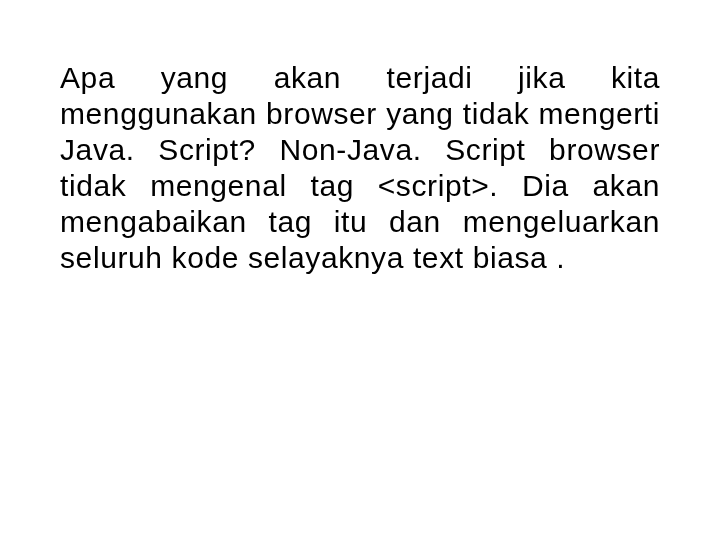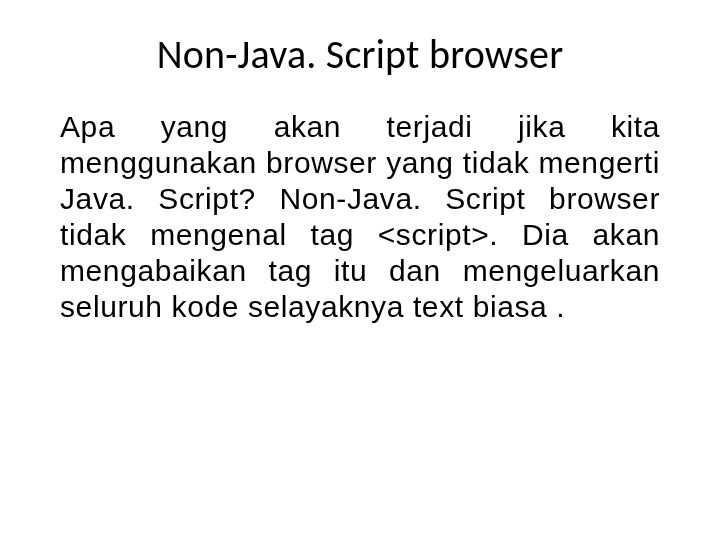--- a/index.html
+++ b/index.html
@@ -29,15 +29,14 @@
     font-size: 30px;
     line-height: 1.2;
     text-align: justify;
     letter-spacing: 0.6px;
   }
 </style>
 </head>
 <body>
 
 <div class="slide">
-  <h1 class="title">Non-Java. Script browser</h1>
   <p class="body">Apa yang akan terjadi jika kita menggunakan browser yang tidak mengerti Java. Script? Non-Java. Script browser tidak mengenal tag &lt;script&gt;. Dia akan mengabaikan tag itu dan mengeluarkan seluruh kode selayaknya text biasa .</p>
 </div>
 
 </body></html>

